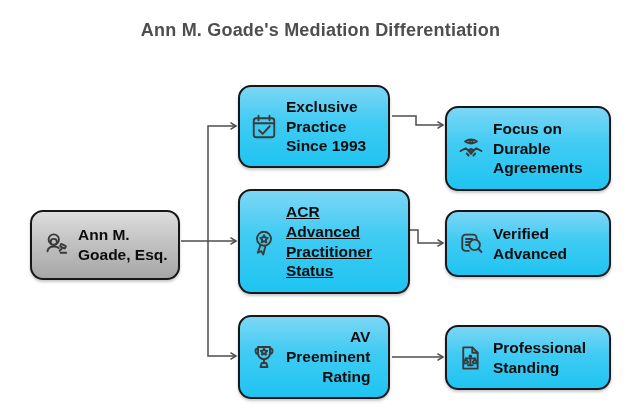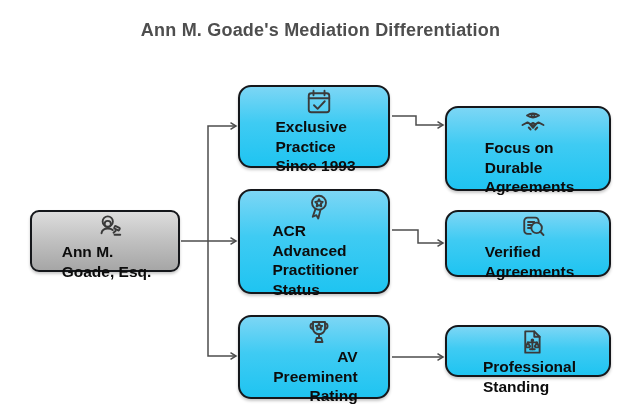--- a/index.html
+++ b/index.html
@@ -9,21 +9,20 @@
   }
   .diagram-title{
     position:absolute;top:20px;left:0;width:100%;text-align:center;
     font-size:18px;font-weight:bold;color:#4e4e4e;letter-spacing:.2px;
   }
   .edges{position:absolute;left:0;top:0;pointer-events:none;}
   .node{
     position:absolute;display:flex;align-items:center;box-sizing:border-box;
     border:2px solid #15171b;border-radius:13px;
     box-shadow:0 2px 3px rgba(0,0,0,0.22);
-    flex-direction:column;
   }
   .node.blue{background:linear-gradient(180deg,#7cd6f5 0%,#3fcbf3 45%,#1fc4f1 100%);}
   .node.gray{background:linear-gradient(180deg,#dddddd 0%,#c0c0c0 50%,#a6a6a6 100%);}
   .node .icon{flex:0 0 auto;margin-left:9px;display:flex;align-items:center;}
   .node .icon svg{stroke:#3a3a3a;fill:none;stroke-width:1.5;stroke-linecap:round;stroke-linejoin:round;}
   .node .label{
     margin-left:7px;margin-right:4px;white-space:pre-line;
     font-size:15.5px;font-weight:bold;color:#0c0c0c;line-height:1.27;
   }
 </style>
@@ -43,21 +42,21 @@
     <g stroke="#4d4d4d" stroke-width="1.5" fill="none">
       <path d="M181,241 H236" marker-end="url(#arrow)"></path>
       <path d="M208,241 V126 H236" marker-end="url(#arrow)"></path>
       <path d="M208,241 V356 H236" marker-end="url(#arrow)"></path>
       <path d="M392,116 H416 V125 H443" marker-end="url(#arrow)"></path>
       <path d="M392,230 H418 V243 H443" marker-end="url(#arrow)"></path>
       <path d="M392,357 H443" marker-end="url(#arrow)"></path>
     </g>
   </svg>
 
-  <div class="node gray" style="left:30px;top:210px;width:150px;height:62px;border-radius:9px;">
+  <div class="node gray" style="left:30px;top:210px;width:150px;height:70px;">
     <span class="icon">
       <svg width="30" height="30" viewBox="0 0 24 24">
         <circle cx="10.2" cy="7.6" r="4.1"></circle>
         <circle cx="10.2" cy="9.6" r="2.5"></circle>
         <path d="M5.2,17 C5.7,13.9 8,13.2 10.2,13.2 C11.8,13.2 13.2,13.5 14.2,14.4"></path>
         <g transform="rotate(25 17.6 13)">
           <rect x="15.4" y="11.9" width="4.4" height="2.2" rx="0.6"></rect>
         </g>
         <line x1="16.6" y1="15" x2="14.8" y2="16.6"></line>
         <line x1="15.6" y1="18.2" x2="20.2" y2="18.2"></line>
@@ -75,21 +74,21 @@
         <line x1="7.6" y1="3" x2="7.6" y2="6.6"></line>
         <line x1="16.4" y1="3" x2="16.4" y2="6.6"></line>
         <path d="M8,14.6 l2.9,2.9 L16.6,11.4"></path>
       </svg>
     </span>
     <span class="label">Exclusive
 Practice
 Since 1993</span>
   </div>
 
-  <div class="node blue" style="left:238px;top:189px;width:152px;height:105px;">
+  <div class="node blue" style="left:238px;top:189px;width:172px;height:105px;text-decoration:underline;">
     <span class="icon">
       <svg width="30" height="30" viewBox="0 0 24 24">
         <circle cx="12" cy="9.4" r="5.6"></circle>
         <path d="M12,6.5 l0.9,1.9 2.1,0.3 -1.5,1.5 0.35,2.1 -1.85,-1 -1.85,1 0.35,-2.1 -1.5,-1.5 2.1,-0.3 Z"></path>
         <path d="M9.2,14.3 L7,20.6 L9.9,19.3 L11.4,22 L13.2,15.1"></path>
       </svg>
     </span>
     <span class="label">ACR
 Advanced
 Practitioner
@@ -134,24 +133,24 @@
       <svg width="30" height="30" viewBox="0 0 24 24">
         <path d="M16.5,8.6 V7.2 A2.7,2.7 0 0 0 13.8,4.5 H7.7 A2.7,2.7 0 0 0 5,7.2 v7.6 A2.7,2.7 0 0 0 7.7,17.5 h2.5"></path>
         <line x1="8" y1="8" x2="13" y2="8"></line>
         <line x1="8" y1="10.4" x2="11.4" y2="10.4"></line>
         <line x1="8" y1="12.8" x2="10.2" y2="12.8"></line>
         <circle cx="14.9" cy="12.7" r="4.2"></circle>
         <line x1="17.9" y1="15.8" x2="20.4" y2="18.4"></line>
       </svg>
     </span>
     <span class="label">Verified
-Agreements</span>
+Advanced</span>
   </div>
 
-  <div class="node blue" style="left:445px;top:325px;width:166px;height:52px;">
+  <div class="node blue" style="left:445px;top:325px;width:166px;height:65px;">
     <span class="icon">
       <svg width="30" height="30" viewBox="0 0 24 24">
         <path d="M5.8,20.5 V3.5 H13 L17.3,7.8 V20.5 Z"></path>
         <path d="M13,3.5 V7.8 H17.3"></path>
         <circle cx="11.5" cy="10.6" r="0.7"></circle>
         <line x1="11.5" y1="11.3" x2="11.5" y2="17.8"></line>
         <line x1="7.9" y1="12.3" x2="15.1" y2="12.3"></line>
         <path d="M7.9,12.3 l-1.4,2.9 M7.9,12.3 l1.4,2.9 M6.2,15.2 a1.75,1.1 0 0 0 3.5,0"></path>
         <path d="M15.1,12.3 l-1.4,2.9 M15.1,12.3 l1.4,2.9 M13.4,15.2 a1.75,1.1 0 0 0 3.5,0"></path>
         <line x1="9.6" y1="17.8" x2="13.4" y2="17.8"></line>

